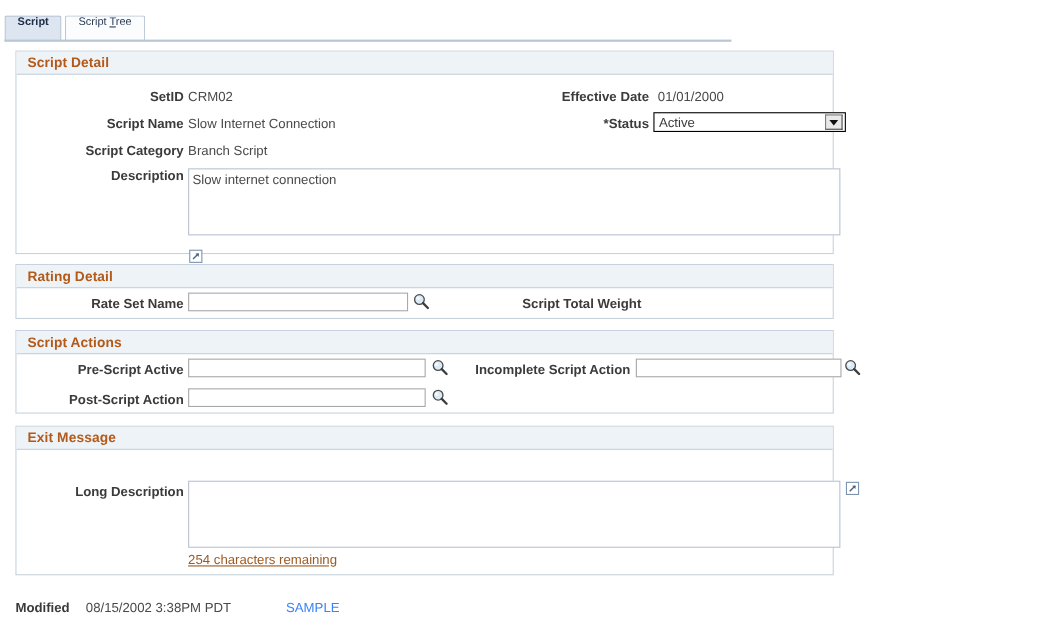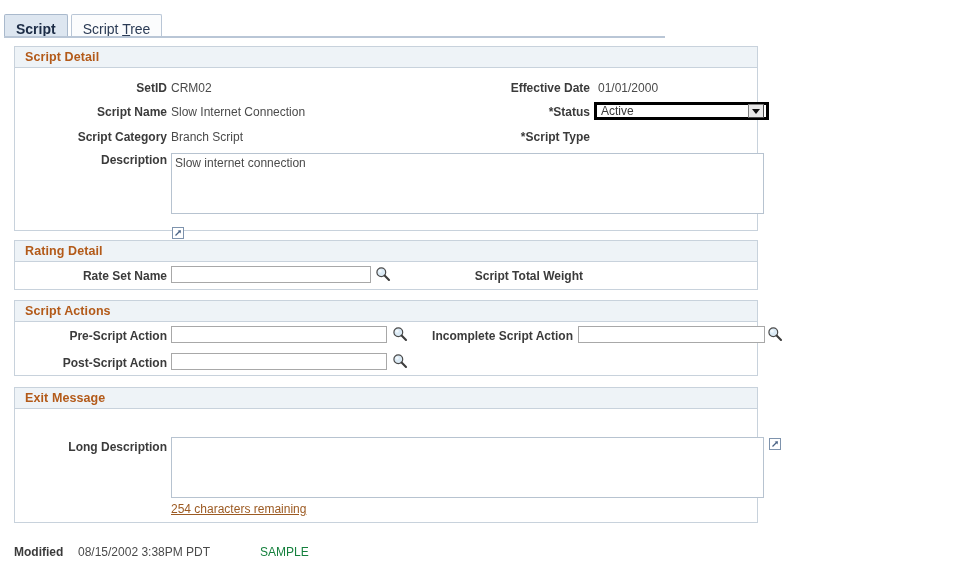--- a/index.html
+++ b/index.html
@@ -24,23 +24,23 @@
     left: 4px; top: 0;
     height: 23px;
     display: flex;
     align-items: flex-end;
     gap: 3px;
   }
   .tab {
     height: 23px;
     padding: 0 11px;
     display: flex;
-    align-items: flex-end;
+    align-items: flex-start;
     justify-content: center;
-    font-size: 14px;
+    font-size: 10px;
     color: #2b3b55;
     background: #fbfcfd;
     border: 1px solid #b9c6d6;
     border-bottom: none;
     border-radius: 2px 2px 0 0;
     white-space: nowrap;
     cursor: pointer;
   }
   .tab.active {
     background: #dde6f0;
@@ -101,21 +101,21 @@
     border: 1px solid #a8a8a8;
     background: #ffffff;
     font-family: "Liberation Sans", sans-serif;
     font-size: 12px;
     color: #333;
     padding: 0 3px;
   }
   .sel {
     position: absolute;
     height: 18px;
-    border: 3px solid #000000;
+    border: 1px solid #000000;
     background: #ffffff;
     display: flex;
     align-items: center;
   }
   .sel .sel-txt {
     flex: 1;
     font-size: 12px;
     color: #3a3a3a;
     padding-left: 4px;
     white-space: nowrap;
@@ -184,21 +184,21 @@
     white-space: nowrap;
   }
 
   
   .footer { position: absolute; left: 14px; top: 545px; width: 766px; height: 16px; }
   .footer .f-lbl {
     position: absolute; left: 0; top: 0;
     font-size: 12px; font-weight: bold; color: #3b3b3b; text-align: center;
   }
   .footer .f-date { position: absolute; left: 64px; top: 0; font-size: 12px; color: #4a4a4a; white-space: nowrap; }
-  .footer .f-user { position: absolute; left: 246px; top: 0; font-size: 12px; color: #15803d; text-align: right; }
+  .footer .f-user { position: absolute; left: 246px; top: 0; font-size: 12px; color: #3b82f6; text-align: right; }
 </style>
 </head>
 <body>
 
 <div class="tabstrip">
   <div class="tabs-row">
     <div class="tab active">
       <span>Script</span>
     </div>
     <div class="tab">
@@ -238,21 +238,20 @@
     <div class="val" style="left:583px; top:13px;">01/01/2000</div>
 
     <div class="lbl" style="left:320px; top:37px; width:255px;">*Status</div>
     <div class="sel" style="left:579px; top:34px; width:175px;">
       <span class="sel-txt">Active</span>
       <span class="sel-btn">
           <span class="caret"></span>
         </span>
     </div>
 
-    <div class="lbl" style="left:320px; top:62px; width:255px;">*Script Type</div>
   </div>
 </div>
 
 <div class="panel" style="top:240px; height:50px;">
   <div class="panel-head">
     <span class="panel-title">Rating Detail</span>
   </div>
   <div class="panel-body" style="height:28px;">
     <div class="lbl" style="left:0; top:7px; width:152px;">Rate Set Name</div>
     <input class="txt" style="left: 156px; top: 4px; width: 200px;" type="text" placeholder="">
@@ -267,21 +266,21 @@
     <div class="val" style="left:575px; top:7px;"></div>
   </div>
 </div>
 
 <div class="panel" style="top:300px; height:76px;">
   <div class="panel-head">
     <span class="panel-title">Script Actions</span>
   </div>
   <div class="panel-body" style="height:54px;">
 
-    <div class="lbl" style="left:0; top:7px; width:152px;">Pre-Script Action</div>
+    <div class="lbl" style="left:0; top:7px; width:152px;">Pre-Script Active</div>
     <input class="txt" style="left: 156px; top: 4px; width: 216px;" type="text">
     <span class="mag" style="left:377px; top:4px;">
       <svg width="16" height="16" viewBox="0 0 16 16">
         <circle cx="6.3" cy="6.3" r="4.4" fill="#dbeaf5" stroke="#4a4a4a" stroke-width="1.2"></circle>
         <circle cx="5.1" cy="5.1" r="1.7" fill="#f4fafd" opacity="0.9"></circle>
         <path d="M9.6 9.6 L14 14" stroke="#3d3d3d" stroke-width="2.1" stroke-linecap="round"></path>
       </svg>
     </span>
 
     <div class="lbl" style="left:0; top:34px; width:152px;">Post-Script Action</div>

